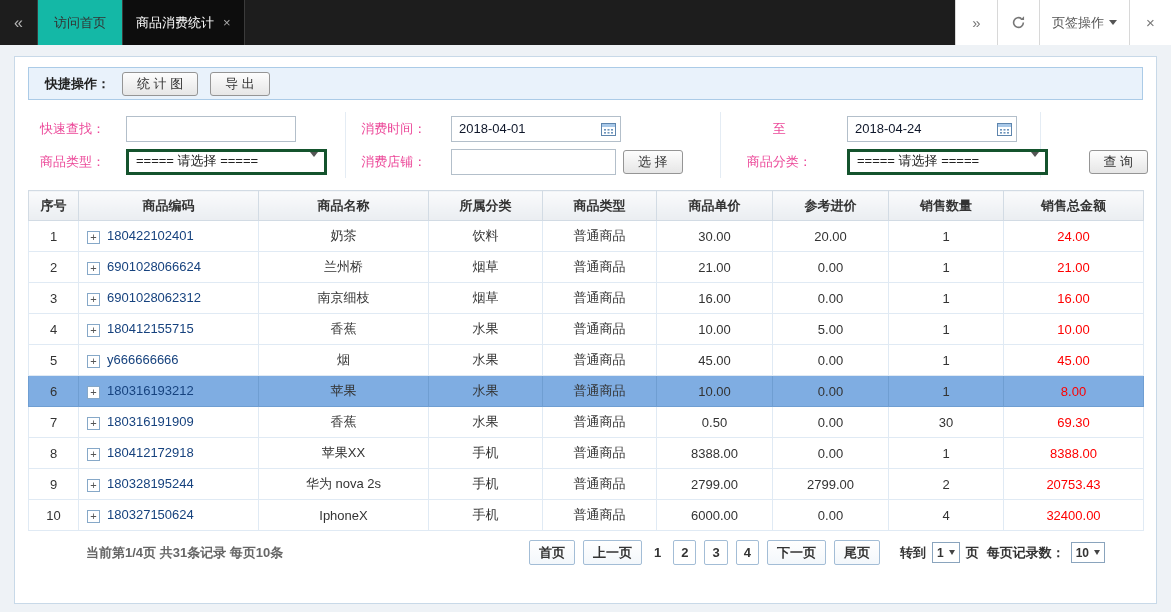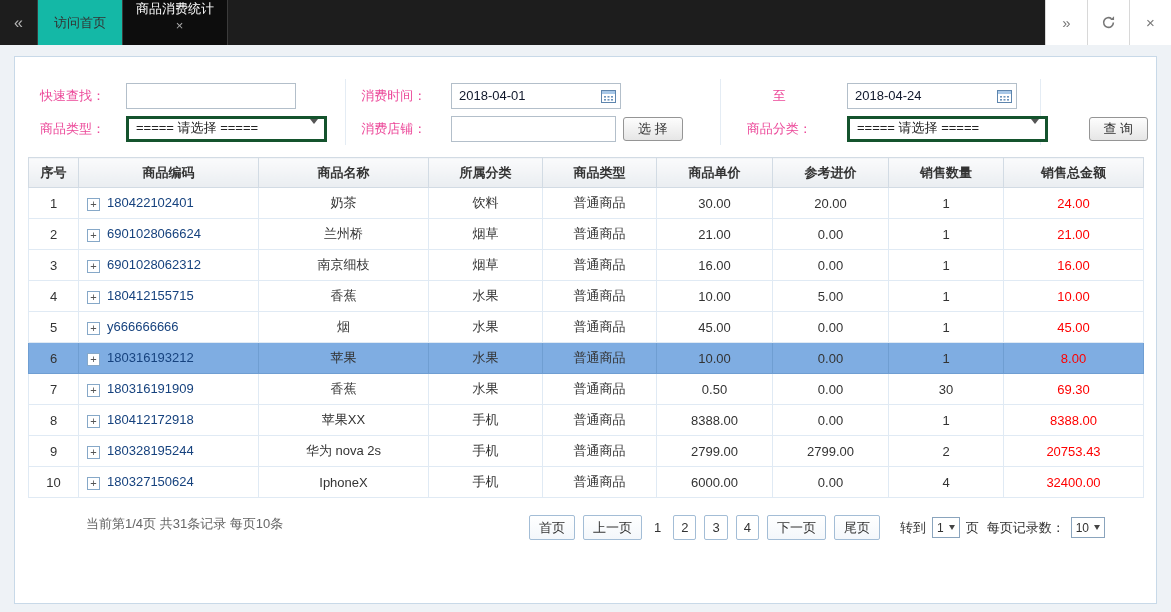--- a/index.html
+++ b/index.html
@@ -6,21 +6,21 @@
   html,body { width:1171px; height:612px; overflow:hidden; }
   body { font-family:"Liberation Sans","DejaVu Sans",sans-serif; font-size:13px; color:#333; background:#fff; }
 
   
   .topbar { height:45px; background:#1d1d1d; display:flex; align-items:stretch; }
   .tb-btn { width:38px; display:flex; align-items:center; justify-content:center;
             border-right:1px solid #3b3b3b; cursor:pointer; }
   .tb-btn .glyph { color:#b5b5b5; font-size:16px; }
   .tab { display:flex; align-items:center; padding:0 16px; background:#14b8a6; color:#333;
          border-right:1px solid #3b3b3b; cursor:pointer; white-space:nowrap; }
-  .tab.active { background:#0d0d0d; color:#fff; padding:0 13px;flex-direction:column; }
+  .tab.active { background:#0d0d0d; color:#fff; padding:0 13px; }
   .tab.active .tabclose { margin-left:9px; color:#aaa; font-size:13px; }
   .tb-fill { flex:1; }
   .tb-right { display:flex; align-items:stretch; background:#fff; }
   .tbr-btn { display:flex; align-items:center; justify-content:center; gap:5px;
              border-left:1px solid #d8d8d8; color:#555; cursor:pointer; padding:0 12px; }
   .tbr-btn.narrow { width:42px; padding:0; }
   .tbr-glyph { color:#777; font-size:15px; }
   .tri { width:0; height:0; border-left:4px solid transparent; border-right:4px solid transparent;
          border-top:5px solid #555; display:inline-block; }
 
@@ -64,21 +64,21 @@
              font-size:13px; overflow:hidden; white-space:nowrap; }
   .grid td.codecell { text-align:left; padding-left:8px; color:#16427e; }
   .codetext { color:#16427e; cursor:pointer; }
   .plusbox { display:inline-flex; align-items:center; justify-content:center; width:13px; height:13px;
              border:1px solid #86a8c8; background:#fff; color:#555; font-size:11px; line-height:11px;
              margin-right:7px; vertical-align:middle; cursor:pointer; }
   .grid td.totalcell { color:#fe0000; }
   .grid tr.selected td { background:#7fade2; border-color:#6f9ed2; }
 
   
-  .pagerow { display:flex; margin-top:17px; }
+  .pagerow { display:flex; align-items:center; margin-top:9px;font-weight:bold; }
   .psummary { color:#666; margin-left:58px; }
   .pcluster { margin-left:auto; display:flex; align-items:center; gap:8px; margin-right:38px; }
   .pbtn { height:25px; border:1px solid #a3bdd6; background:linear-gradient(#ffffff,#f3f7fb);
           display:inline-flex; align-items:center; padding:0 9px; border-radius:2px;
           color:#333; cursor:pointer; white-space:nowrap; }
   .pnums { display:inline-flex; align-items:center; gap:8px; }
   .pnum { height:25px; border:1px solid #a3bdd6; background:#fff; display:inline-flex;
           align-items:center; padding:0 7px; border-radius:2px; cursor:pointer; }
   .pnum.current { border:none; background:transparent; padding:0 4px; cursor:default; }
   .gotogrp, .sizegrp { display:inline-flex; align-items:center; gap:6px; }
@@ -105,29 +105,38 @@
   <div class="tb-right">
     <div class="tbr-btn narrow">
       <span class="tbr-glyph">»</span>
     </div>
     <div class="tbr-btn narrow">
       <svg width="15" height="15" viewBox="0 0 16 16">
         <path d="M13.2 8a5.2 5.2 0 1 1-1.9-4" fill="none" stroke="#777" stroke-width="1.7"></path>
         <path d="M13.9 1.3 L13.9 5.4 L9.8 5.4 Z" fill="#777"></path>
       </svg>
     </div>
+    <div class="tbr-btn">
+      <span>页签操作</span>
+      <span class="tri"></span>
+    </div>
     <div class="tbr-btn narrow">
       <span class="tbr-glyph">×</span>
     </div>
   </div>
 </div>
 
 <div class="page">
   <div class="panel">
 
+    <div class="quickops">
+      <span class="qlabel">快捷操作：</span>
+      <span class="btn">统 计 图</span>
+      <span class="btn">导 出</span>
+    </div>
 
     <table class="filters">
       <colgroup>
         <col style="width:96px">
           <col style="width:221px">
         <col style="width:104px">
           <col style="width:271px">
         <col style="width:125px">
           <col style="width:195px">
         <col style="width:103px">

